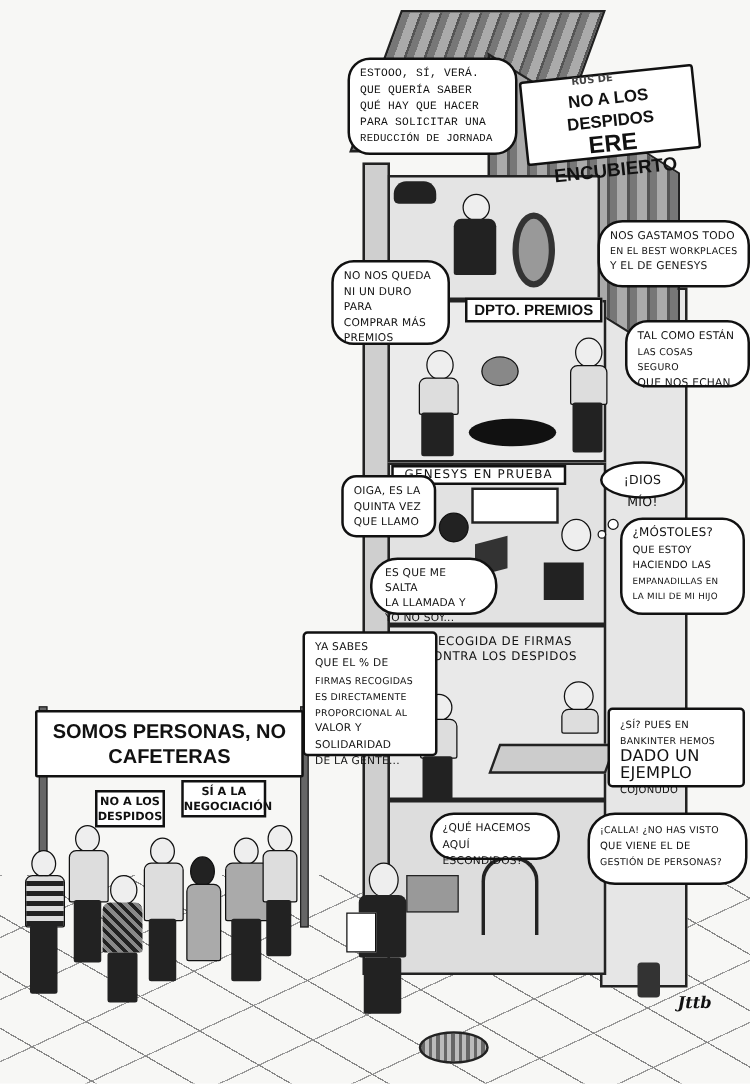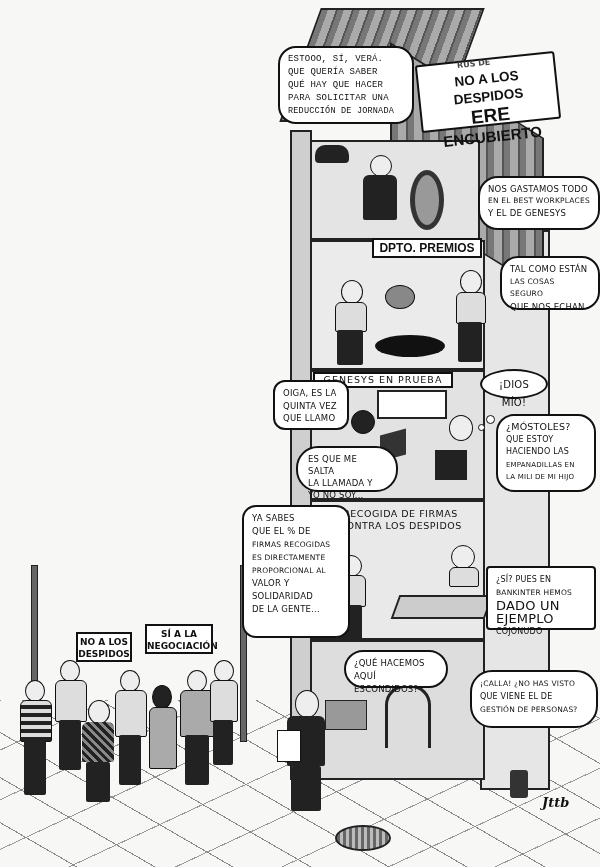--- a/index.html
+++ b/index.html
@@ -104,20 +104,24 @@
 
   <div class="person" style="left:275px;top:690px;width:60px;height:125px;">
     <div class="head" style="left:20px;top:0;width:22px;height:26px;"></div>
     <div class="body-dark" style="left:12px;top:26px;width:38px;height:50px;"></div>
     <div class="abs" style="left:2px;top:40px;width:22px;height:30px;background:#fff;border:1.5px solid #111;"></div>
     <div class="body-dark" style="left:16px;top:76px;width:30px;height:45px;border-radius:2px;"></div>
   </div>
 
   <div class="pole" style="left:31px;top:565px;height:225px;"></div>
   <div class="pole" style="left:240px;top:565px;height:175px;"></div>
+  <div class="sign" style="left:28px;top:568px;width:215px;height:54px;border-radius:2px;padding-top:6px;font-family:'Liberation Sans',sans-serif;">
+    <div style="font-size:16px;line-height:20px;">SOMOS PERSONAS, NO</div>
+    <div style="font-size:16px;line-height:20px;">CAFETERAS</div>
+  </div>
   <div class="sign" style="left:76px;top:632px;width:56px;height:30px;font-size:9px;line-height:12px;padding-top:2px;">
     <div>NO A LOS</div>
     <div>DESPIDOS</div>
   </div>
   <div class="sign" style="left:145px;top:624px;width:68px;height:30px;font-size:9px;line-height:12px;padding-top:2px;">
     <div>SÍ A LA</div>
     <div>NEGOCIACIÓN</div>
   </div>
   <div class="abs" style="left:15px;top:660px;width:230px;height:145px;">
     <div class="person" style="left:5px;top:20px;width:30px;height:120px;">
@@ -163,20 +167,26 @@
     <span>PARA SOLICITAR UNA</span>
     <span style="font-size:8.5px;">REDUCCIÓN DE JORNADA</span>
   </div>
 
   <div class="bubble" style="left:478px;top:176px;width:122px;height:54px;font-size:8.5px;line-height:12px;border-radius:20px;">
     <span>NOS GASTAMOS TODO</span>
     <span style="font-size:7.5px;">EN EL BEST WORKPLACES</span>
     <span>Y EL DE GENESYS</span>
   </div>
 
+  <div class="bubble" style="left:265px;top:208px;width:95px;height:68px;font-size:8.5px;line-height:12.5px;">
+    <span>NO NOS QUEDA</span>
+    <span>NI UN DURO PARA</span>
+    <span>COMPRAR MÁS</span>
+    <span>PREMIOS</span>
+  </div>
 
   <div class="bubble" style="left:500px;top:256px;width:100px;height:54px;font-size:8.5px;line-height:12.5px;">
     <span>TAL COMO ESTÁN</span>
     <span style="font-size:7.5px;">LAS COSAS SEGURO</span>
     <span>QUE NOS ECHAN</span>
   </div>
 
   <div class="bubble" style="left:273px;top:380px;width:76px;height:50px;font-size:8.5px;line-height:12.5px;border-radius:12px;">
     <span>OIGA, ES LA</span>
     <span>QUINTA VEZ</span>
@@ -196,21 +206,21 @@
   <div class="bubble" style="left:496px;top:414px;width:100px;height:78px;font-size:8px;line-height:12.5px;border-radius:18px;">
     <span style="font-size:9.5px;">¿MÓSTOLES?</span>
     <span>QUE ESTOY</span>
     <span>HACIENDO LAS</span>
     <span style="font-size:7px;">EMPANADILLAS EN</span>
     <span style="font-size:7px;">LA MILI DE MI HIJO</span>
   </div>
   <div class="abs" style="left:486px;top:415px;width:7px;height:7px;border:1.5px solid #111;border-radius:50%;background:#fff;"></div>
   <div class="abs" style="left:478px;top:424px;width:5px;height:5px;border:1.5px solid #111;border-radius:50%;background:#fff;"></div>
 
-  <div class="bubble" style="left:242px;top:505px;width:108px;height:133px;font-size:8.5px;line-height:13px;border-radius:14px;">
+  <div class="bubble" style="left:242px;top:505px;width:108px;height:100px;font-size:8.5px;line-height:13px;border-radius:4px;">
     <span>YA SABES</span>
     <span>QUE EL % DE</span>
     <span style="font-size:7.5px;">FIRMAS RECOGIDAS</span>
     <span style="font-size:7.5px;">ES DIRECTAMENTE</span>
     <span style="font-size:7.5px;">PROPORCIONAL AL</span>
     <span>VALOR Y</span>
     <span>SOLIDARIDAD</span>
     <span>DE LA GENTE...</span>
   </div>
 
@@ -219,20 +229,20 @@
     <span style="font-size:7.5px;">BANKINTER HEMOS</span>
     <span style="font-size:13px;">DADO UN EJEMPLO</span>
     <span>COJONUDO</span>
   </div>
 
   <div class="bubble" style="left:344px;top:650px;width:104px;height:38px;font-size:8.5px;line-height:13px;border-radius:20px;">
     <span>¿QUÉ HACEMOS</span>
     <span>AQUÍ ESCONDIDOS?</span>
   </div>
 
-  <div class="bubble" style="left:470px;top:650px;width:128px;height:58px;font-size:8px;line-height:13px;border-radius:22px;margin-top:20px;">
+  <div class="bubble" style="left:470px;top:650px;width:128px;height:58px;font-size:8px;line-height:13px;border-radius:22px;">
     <span style="font-size:7.5px;">¡CALLA! ¿NO HAS VISTO</span>
     <span>QUE VIENE EL DE</span>
     <span style="font-size:7.5px;">GESTIÓN DE PERSONAS?</span>
   </div>
 
   <div class="signature" style="left:542px;top:795px;">Jttb</div>
 </div>
 
 </body></html>

